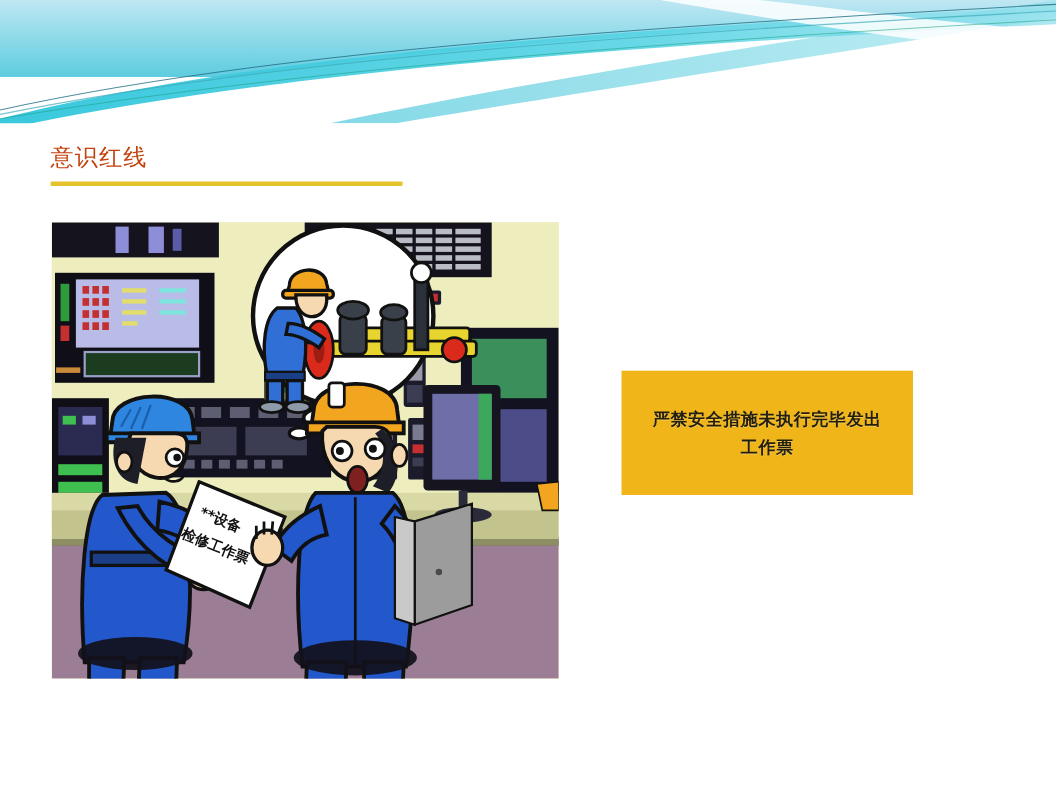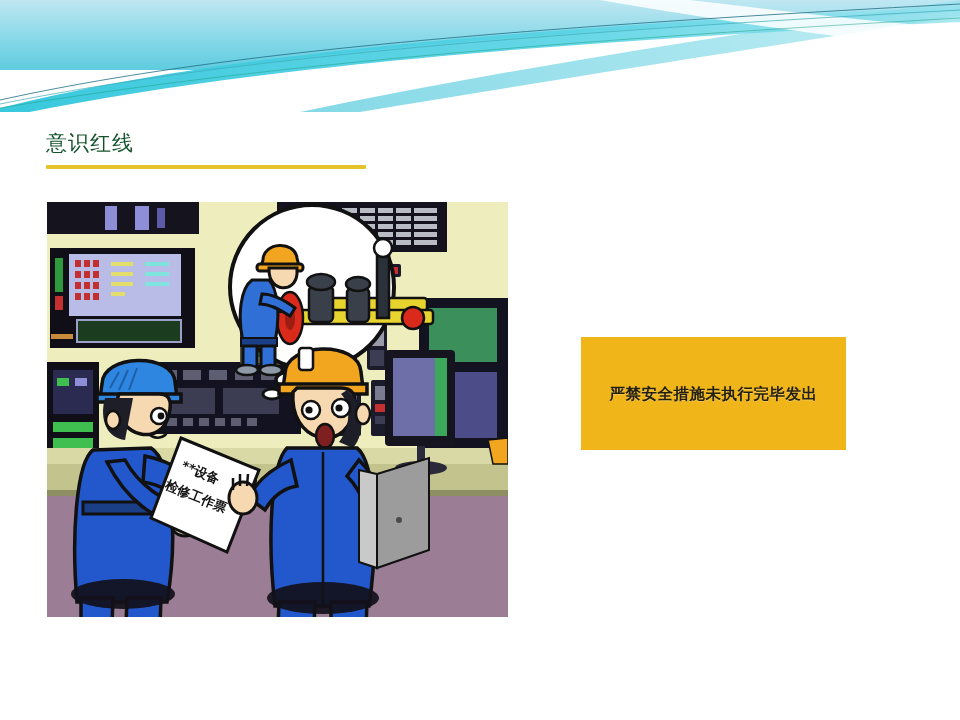--- a/index.html
+++ b/index.html
@@ -15,39 +15,39 @@
   .header{position:absolute;left:0;top:0;width:960px;height:112px;overflow:hidden;}
   .header svg{display:block;width:960px;height:112px;}
 
   
   .logo{position:absolute;left:10px;top:14px;width:110px;height:92px;}
   .logo svg{display:block;}
 
   
   .title-block{position:absolute;left:46px;top:130px;width:420px;}
   .title-text{
-    font-size:21px;color:#14532d;letter-spacing:1px;line-height:26px;
+    font-size:21px;color:#c2410c;letter-spacing:1px;line-height:26px;
     font-family:"DejaVu Sans","Liberation Sans",sans-serif;
     white-space:nowrap;
   }
   .title-rule{margin-top:9px;width:320px;height:4px;background:#E5C32B;border-radius:1px;}
 
   
   .illus{
     position:absolute;left:47px;top:202px;width:461px;height:415px;
     overflow:hidden;background:#EDEDBE;
   }
   .illus svg{display:block;width:461px;height:415px;}
 
   
   .callout{
     position:absolute;left:565px;top:337px;width:265px;height:113px;
     background:#EFB519;
     display:flex;align-items:center;justify-content:center;
-    box-sizing:border-box;padding:12px 14px;margin-left:16px;
+    box-sizing:border-box;padding:12px 14px;
   }
   .callout-text{
     color:#231f10;font-size:15.5px;font-weight:bold;line-height:26px;
     text-align:center;letter-spacing:0.5px;
     font-family:"DejaVu Sans","Liberation Sans",sans-serif;
     text-shadow:0 1px 0 rgba(255,255,255,.25);
   }
 </style>
 </head>
 <body>
@@ -373,16 +373,17 @@
         </g>
 
         <path d="M441,238 L461,236 L461,262 L446,262 Z" fill="#F2A51E" stroke="#111" stroke-width="1.5"></path>
       </g>
     </svg>
   </div>
 
   <div class="callout">
     <div class="callout-text">
       <div>严禁安全措施未执行完毕发出</div>
+      <div>工作票</div>
     </div>
   </div>
 
 </div>
 
 </body></html>

